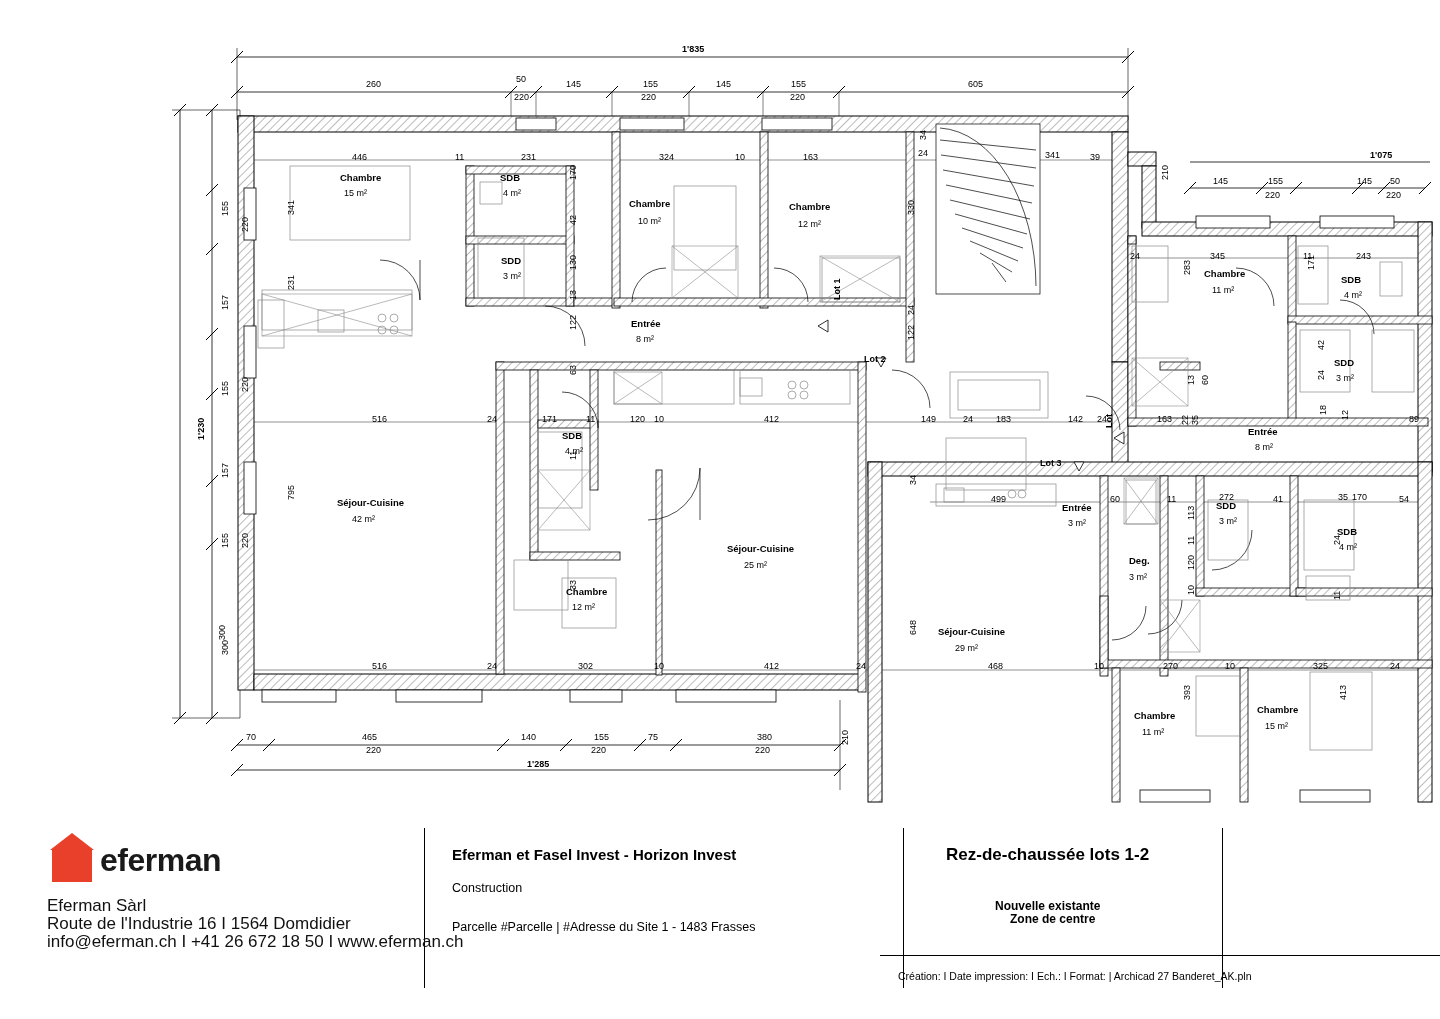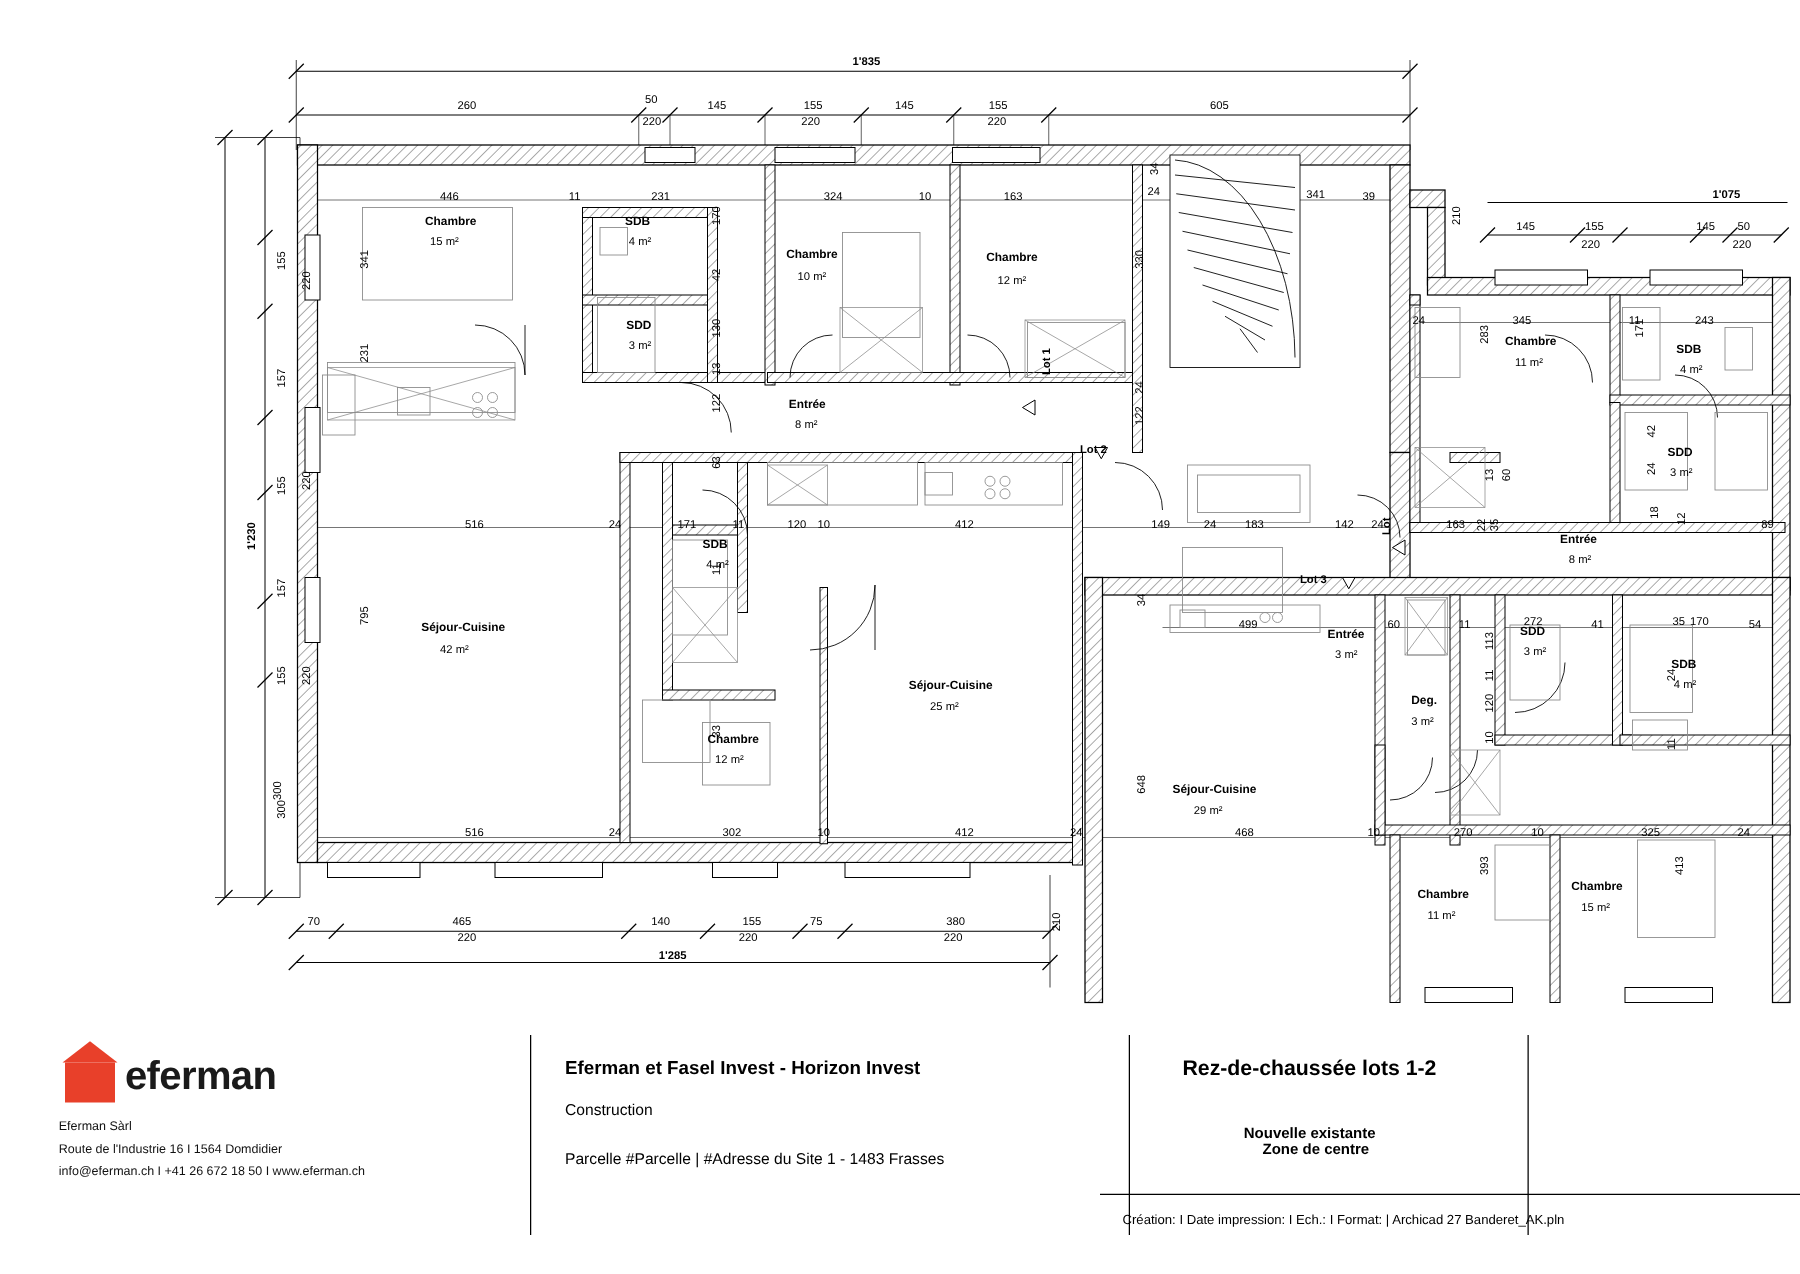--- a/index.html
+++ b/index.html
@@ -12,21 +12,21 @@
   .room-area{font-size:9px;text-align:center;}
   .dim{font-size:9px;}
   .dim-v{font-size:9px;transform-origin:left top;}
   .lot{font-weight:bold;font-size:9px;}
 
   
   .tb-divider{position:absolute;background:#000;}
   .logo-square{position:absolute;width:40px;height:32px;background:#e8402a;}
   .logo-roof{position:absolute;width:0;height:0;border-left:22px solid transparent;border-right:22px solid transparent;border-bottom:17px solid #e8402a;}
   .brand{position:absolute;font-size:32px;font-weight:bold;letter-spacing:-0.5px;color:#1a1a1a;}
-  .small{font-size:10px;color:#111;}
+  .small{font-size:17px;color:#111;}
   .tb-title{font-size:15px;font-weight:bold;}
   .tb-sub{font-size:12.5px;}
   .tb-right-title{font-size:17px;font-weight:bold;}
   .tb-right-sub{font-size:12px;font-weight:bold;}
   .tb-foot{font-size:10.5px;}
 
   svg{display:block;}
 </style>
 </head>
 <body>

